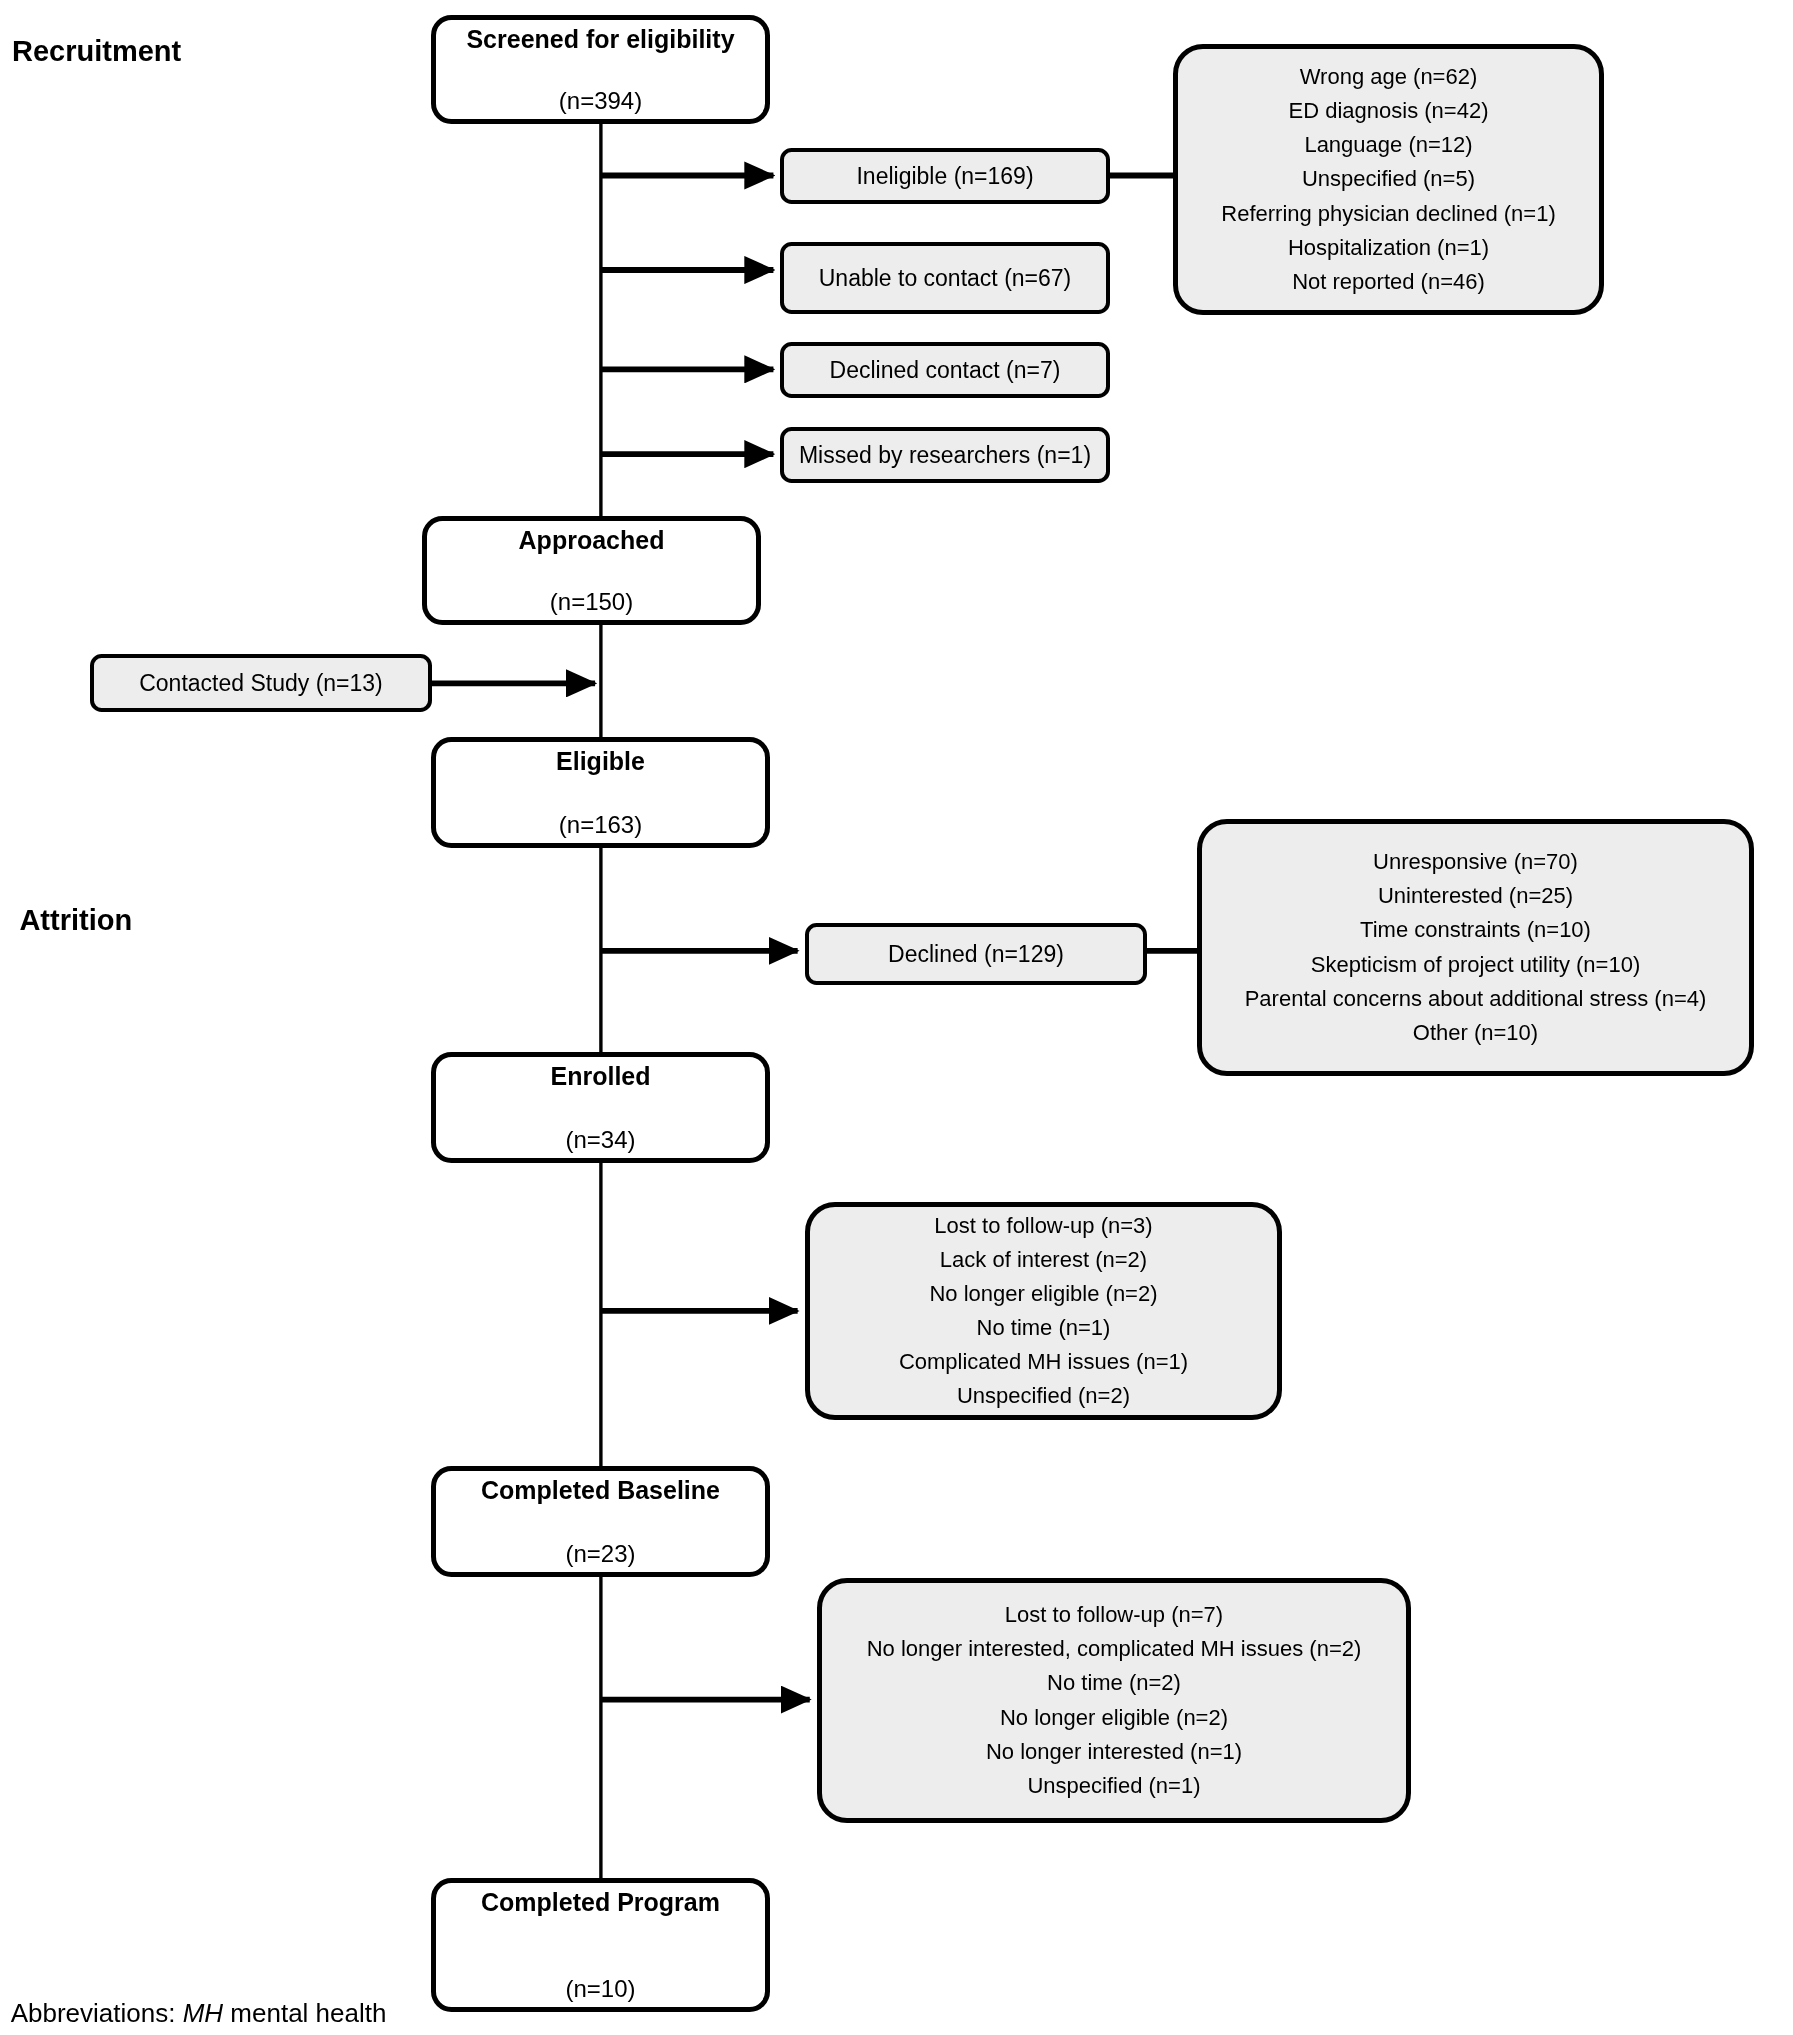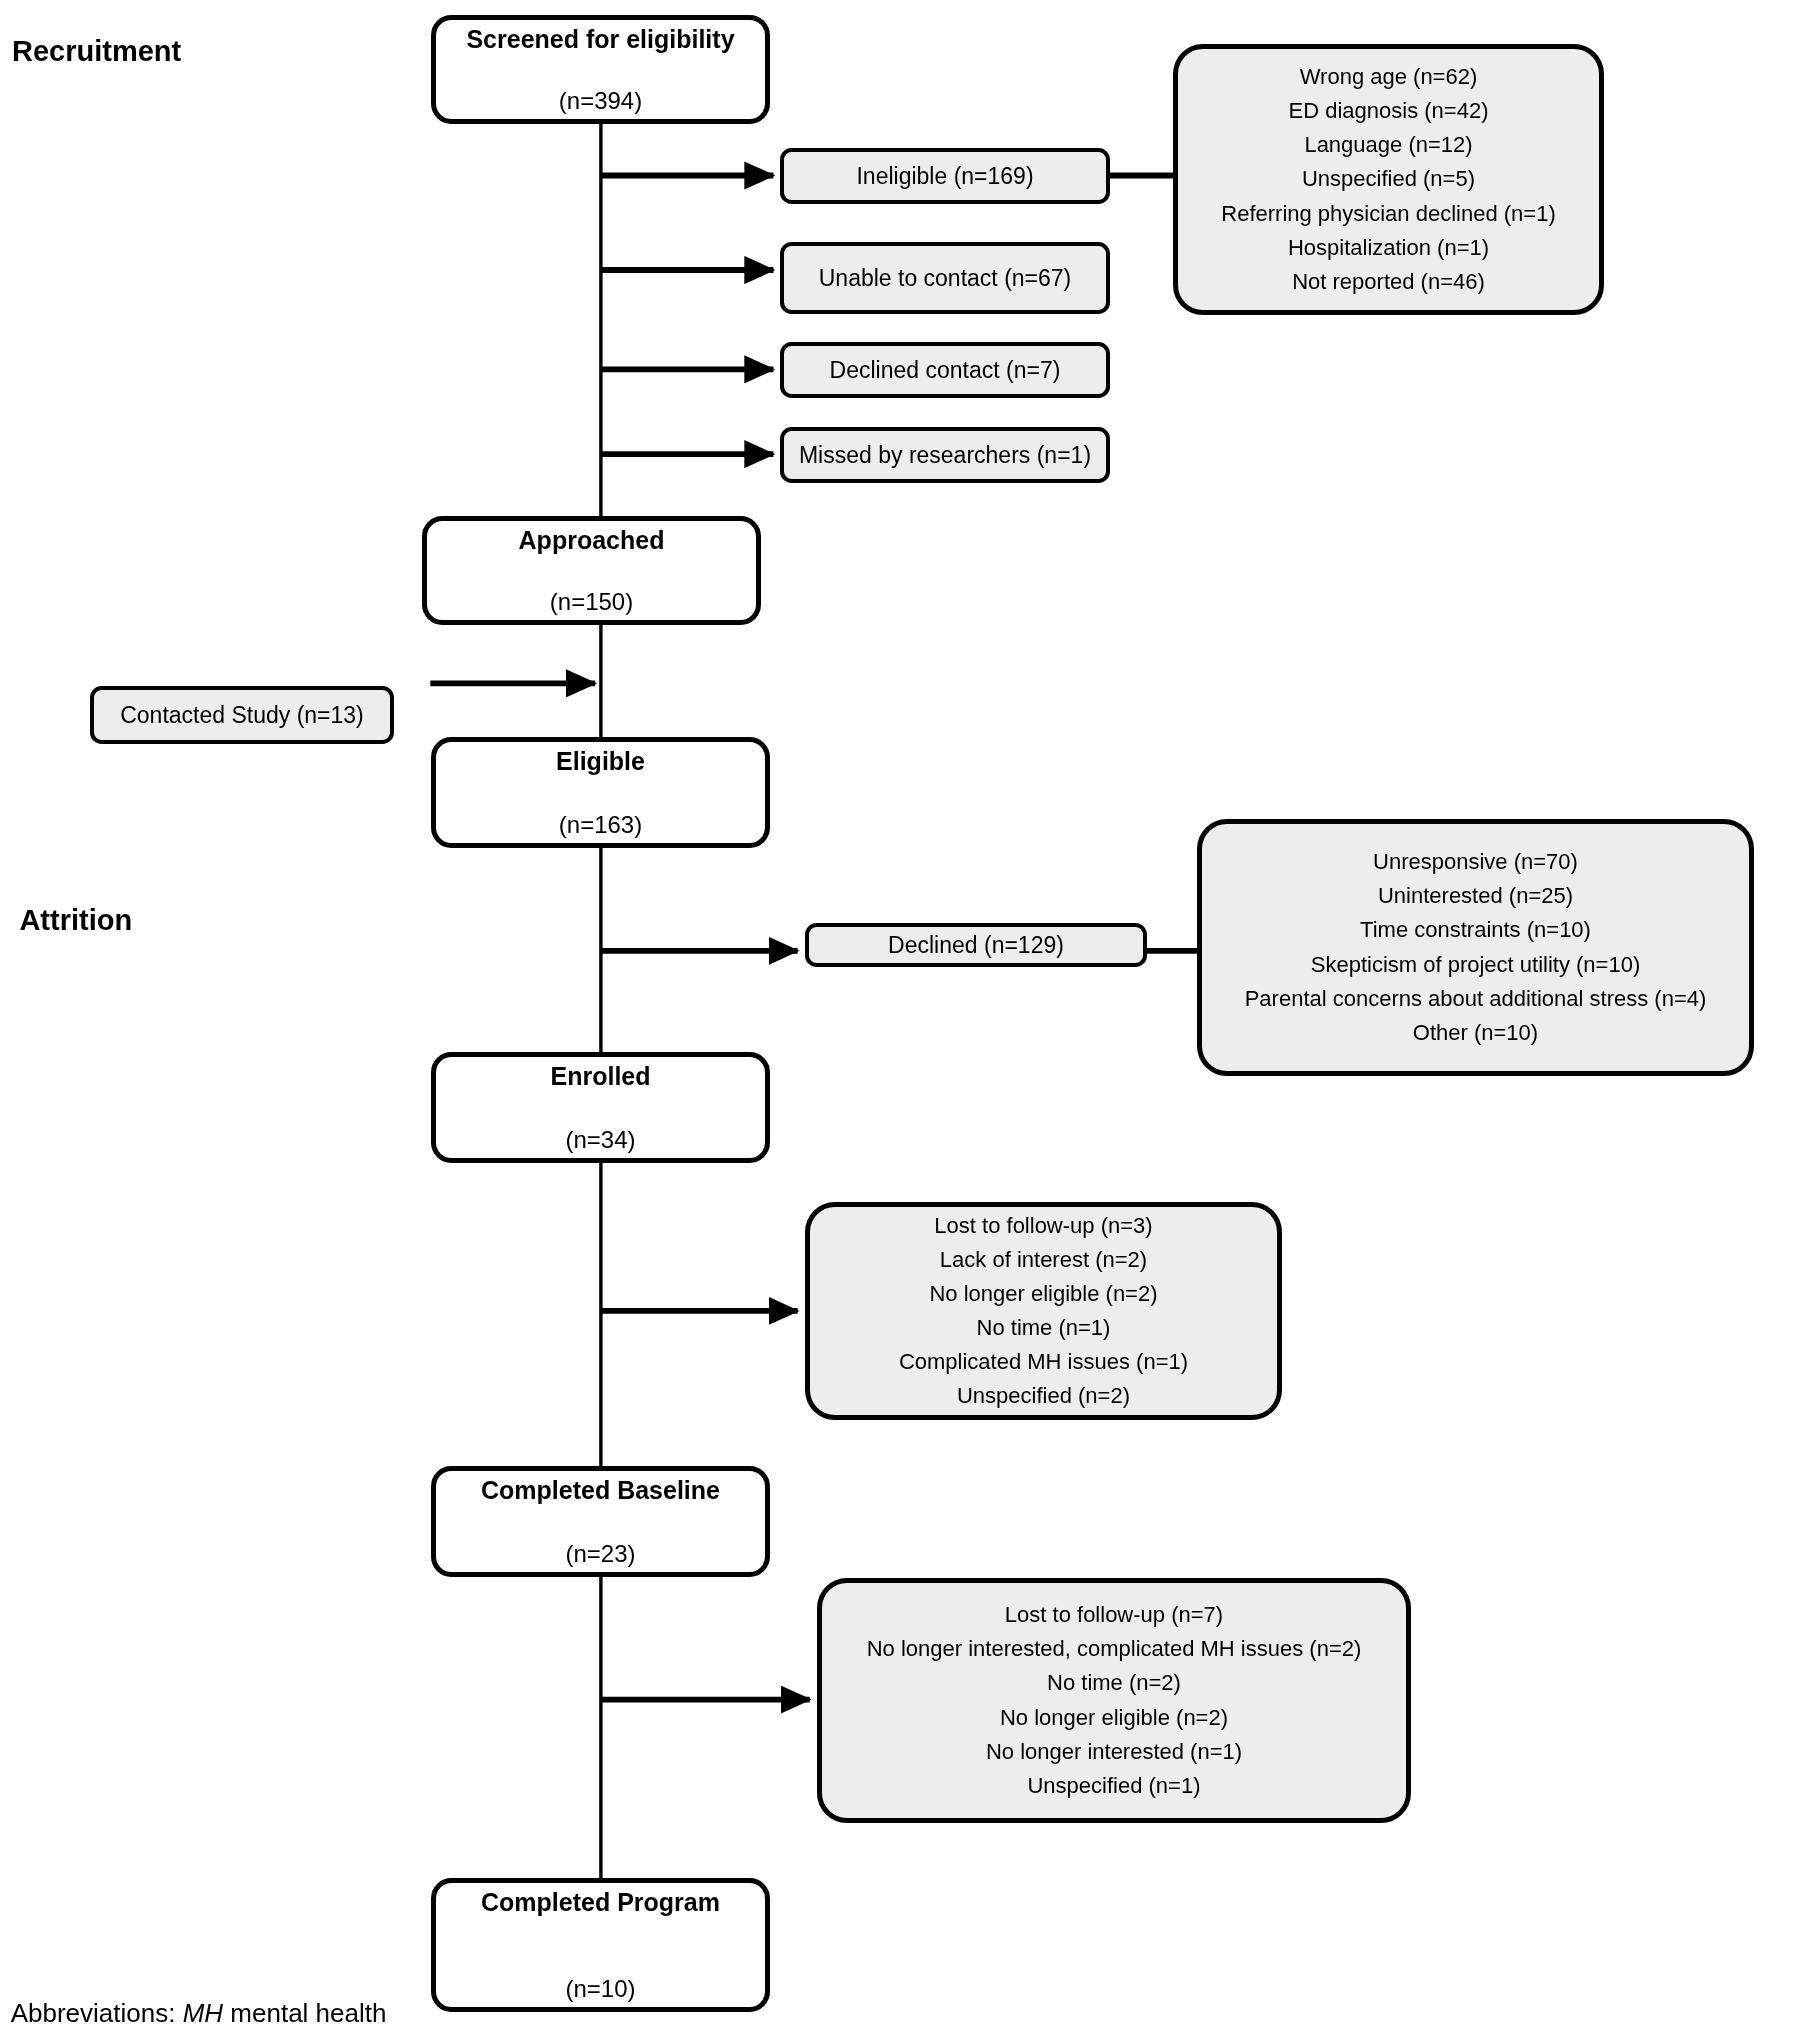--- a/index.html
+++ b/index.html
@@ -154,23 +154,23 @@
   </div>
 
   <div class="side-node" style="left:780px; top:148px; width:330px; height:56px;">Ineligible (n=169)</div>
 
   <div class="side-node" style="left:780px; top:242px; width:330px; height:72px;">Unable to contact (n=67)</div>
 
   <div class="side-node" style="left:780px; top:342px; width:330px; height:56px;">Declined contact (n=7)</div>
 
   <div class="side-node" style="left:780px; top:427px; width:330px; height:56px;">Missed by researchers (n=1)</div>
 
-  <div class="side-node" style="left:90px; top:654px; width:304px; height:58px;margin-top:32px;">Contacted Study (n=13)</div>
-
-  <div class="side-node" style="left:805px; top:923px; width:342px; height:44px;">Declined (n=129)</div>
+  <div class="side-node" style="left:90px; top:654px; width:342px; height:58px;">Contacted Study (n=13)</div>
+
+  <div class="side-node" style="left:805px; top:923px; width:342px; height:62px;">Declined (n=129)</div>
 
   <div class="reasons-box" style="left:1173px; top:44px; width:431px; height:271px;">
     <div>Wrong age (n=62)</div>
     <div>ED diagnosis (n=42)</div>
     <div>Language (n=12)</div>
     <div>Unspecified (n=5)</div>
     <div>Referring physician declined (n=1)</div>
     <div>Hospitalization (n=1)</div>
     <div>Not reported (n=46)</div>
   </div>

